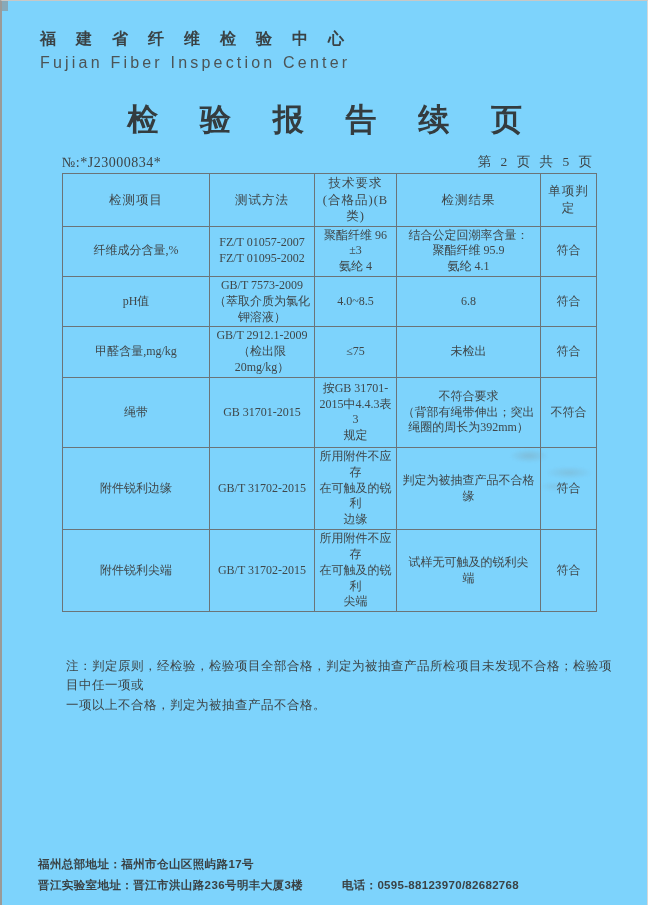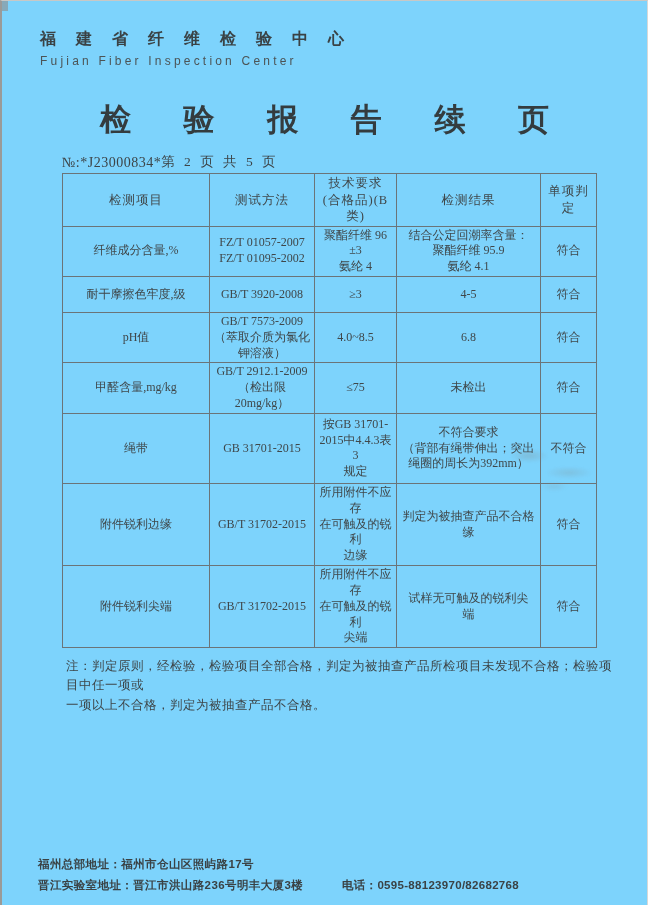--- a/index.html
+++ b/index.html
@@ -12,26 +12,26 @@
     border-top:1px solid #c8c8c6;
     border-right:1px solid #d8d8d6;
     box-sizing:border-box;
     overflow:hidden;
     font-family:"Liberation Serif","DejaVu Serif",serif;
     color:#3d4548;
   }
   
   .org{position:absolute;left:38px;top:28px;}
   .org-zh{font-size:16px;font-weight:bold;letter-spacing:8px;color:#3a4245;}
-  .org-en{margin-top:4px;font-size:12px;letter-spacing:3.2px;color:#4c5456;
+  .org-en{margin-top:4px;font-size:16px;letter-spacing:3.2px;color:#4c5456;
           font-family:"Liberation Sans","DejaVu Sans",sans-serif;}
   .title{position:absolute;left:0;top:98px;width:100%;text-align:center;
-         font-size:31px;font-weight:bold;letter-spacing:17px;color:#343c3f;text-indent:17px;font-family:Liberation Mono, monospace;}
+         font-size:31px;font-weight:bold;letter-spacing:17px;color:#343c3f;text-indent:17px;}
   .meta-row{position:absolute;left:60px;right:52px;top:152px;display:flex;
-            align-items:flex-end;}
+            justify-content:space-between;align-items:flex-end;}
   .report-no{font-size:14px;letter-spacing:0.5px;color:#3d4548;}
   .page-ind{font-size:13.5px;letter-spacing:3px;color:#3d4548;}
   
   table.results{
     position:absolute;left:60px;top:172px;
     border-collapse:collapse;table-layout:fixed;
     width:534px;
     font-size:12px;color:#3f474a;
   }
   table.results th,table.results td{
@@ -102,27 +102,20 @@
       <td>FZ/T 01057-2007
 FZ/T 01095-2002</td>
       <td>聚酯纤维 96
 ±3
 氨纶 4</td>
       <td>结合公定回潮率含量：
 聚酯纤维 95.9
 氨纶 4.1</td>
       <td>符合</td>
     </tr>
-    <tr style="height:36px">
-      <td>耐干摩擦色牢度,级</td>
-      <td>GB/T 3920-2008</td>
-      <td>≥3</td>
-      <td>4-5</td>
-      <td>符合</td>
-    </tr>
     <tr style="height:48px">
       <td>pH值</td>
       <td>GB/T 7573-2009
 （萃取介质为氯化
 钾溶液）</td>
       <td>4.0~8.5</td>
       <td>6.8</td>
       <td>符合</td>
     </tr>
     <tr style="height:43px">

